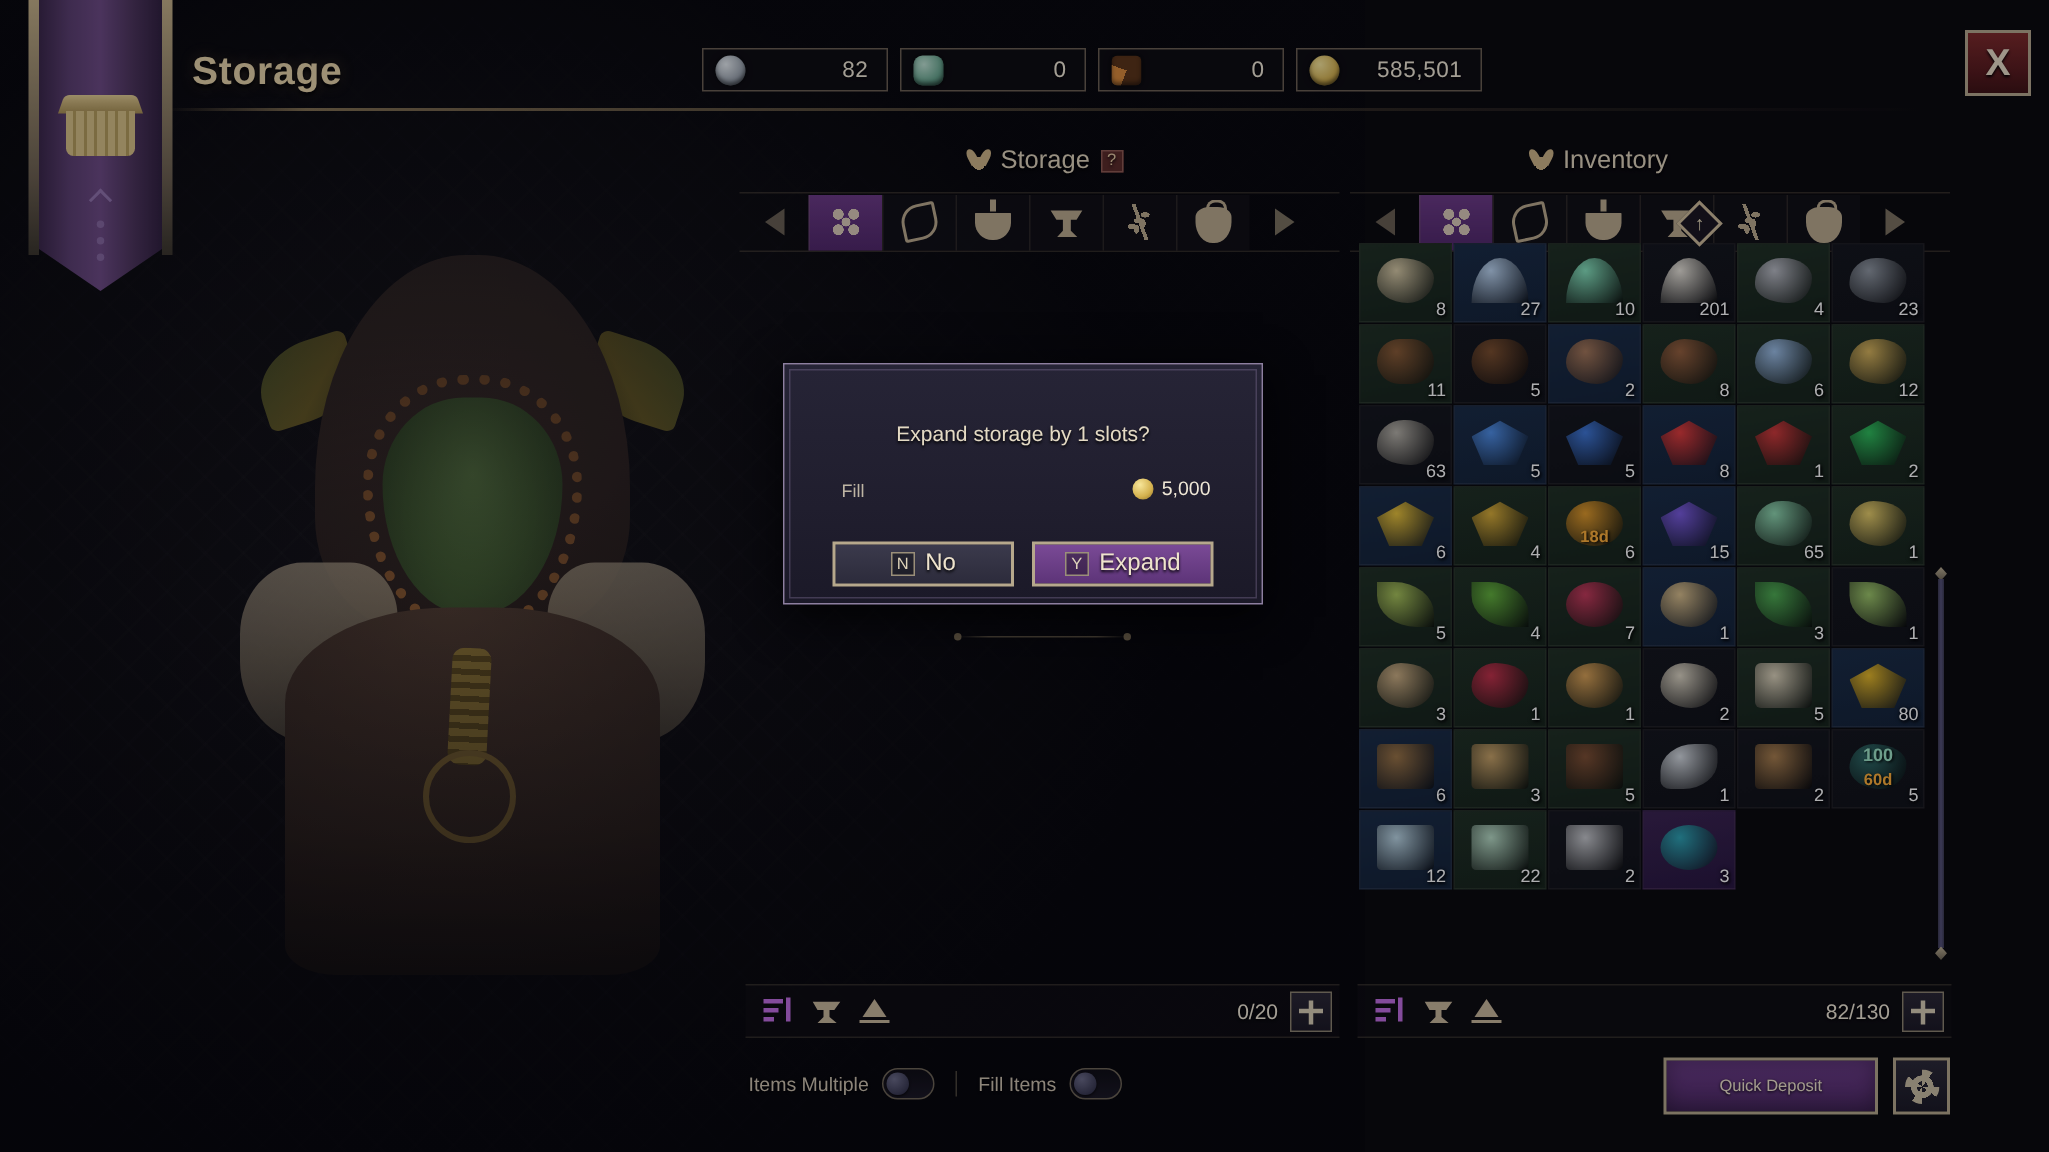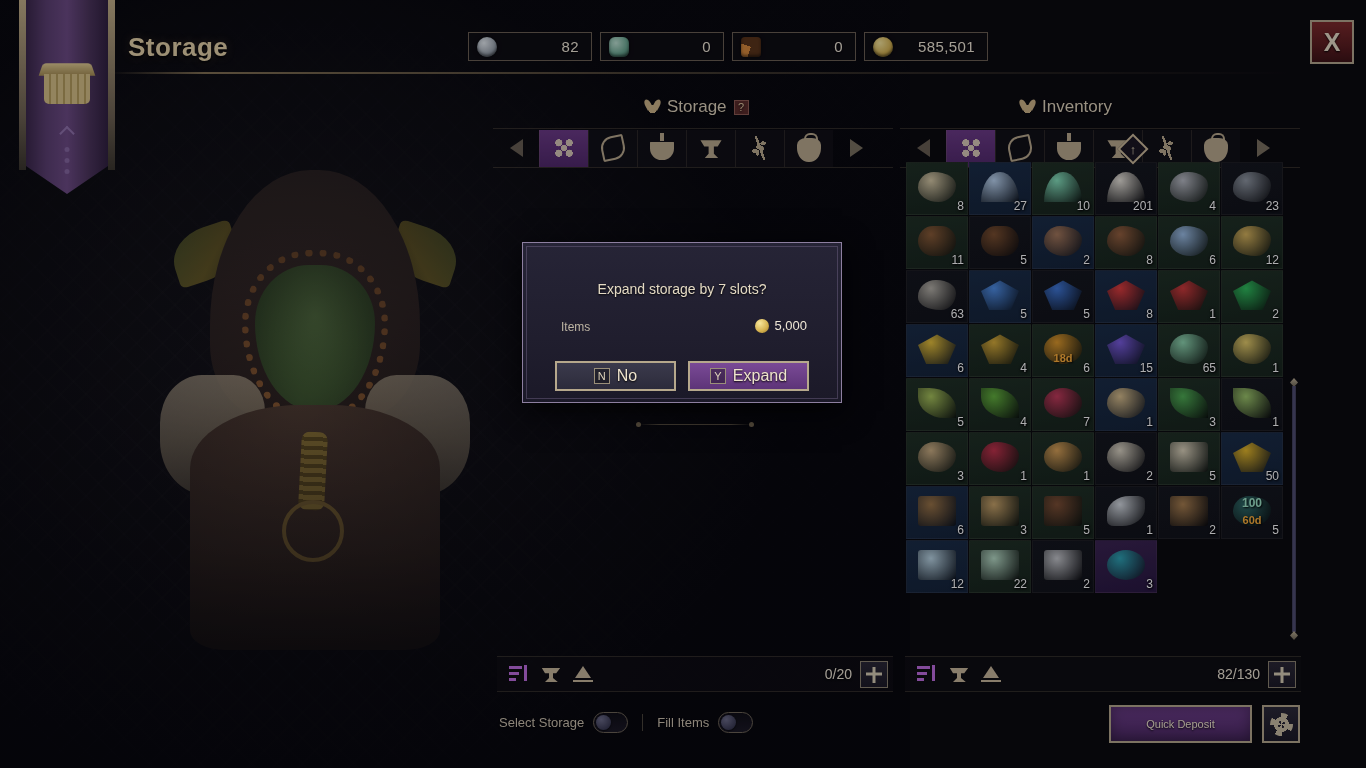--- a/index.html
+++ b/index.html
@@ -730,21 +730,21 @@
       <div class="slot bg-dark">
         <div class="art a-blob" style="background: radial-gradient(circle at 34% 28%, rgb(221, 214, 196), rgba(0, 0, 0, 0.55));"></div>
         <div class="qty">2</div>
       </div>
       <div class="slot bg-green">
         <div class="art a-scroll" style="background: radial-gradient(circle at 34% 28%, rgb(222, 213, 188), rgba(0, 0, 0, 0.55));"></div>
         <div class="qty">5</div>
       </div>
       <div class="slot bg-blue">
         <div class="art a-gem" style="background: radial-gradient(circle at 34% 28%, rgb(230, 185, 41), rgba(0, 0, 0, 0.55));"></div>
-        <div class="qty">50</div>
+        <div class="qty">80</div>
       </div>
       <div class="slot bg-blue">
         <div class="art a-box" style="background: radial-gradient(circle at 34% 28%, rgb(154, 116, 70), rgba(0, 0, 0, 0.55));"></div>
         <div class="qty">6</div>
       </div>
       <div class="slot bg-green">
         <div class="art a-box" style="background: radial-gradient(circle at 34% 28%, rgb(201, 164, 104), rgba(0, 0, 0, 0.55));"></div>
         <div class="qty">3</div>
       </div>
       <div class="slot bg-green">
@@ -797,21 +797,21 @@
       <div class="si lines"></div>
       <div class="si anvil2"></div>
       <div class="si tri"></div>
     </div>
     <div class="cap-count">82/130</div>
     <div class="plus-btn"></div>
   </div>
 
   <div class="toggles">
     <div class="toggle-wrap">
-      <span class="toggle-label">Select Storage</span>
+      <span class="toggle-label">Items Multiple</span>
       <div class="switch">
           <div class="knob"></div>
         </div>
     </div>
     <div class="toggle-sep"></div>
     <div class="toggle-wrap">
       <span class="toggle-label">Fill Items</span>
       <div class="switch">
           <div class="knob"></div>
         </div>
@@ -821,22 +821,22 @@
   <div class="qd-btn">
     <span class="lbl">Quick Deposit</span>
   </div>
   <div class="gear-btn">
     <div class="gear"></div>
   </div>
 
   <div class="modal-shade"></div>
   <div class="modal">
     <div class="inner-edge"></div>
-    <div class="q">Expand storage by 7 slots?</div>
-    <div class="cost-label">Items</div>
+    <div class="q">Expand storage by 1 slots?</div>
+    <div class="cost-label">Fill</div>
     <div class="cost-val">
       <span class="coin"></span>
       <span>5,000</span>
     </div>
     <div class="btns">
       <div class="m-btn no">
         <span class="key">N</span>
         <span class="lbl">No</span>
       </div>
       <div class="m-btn yes">

